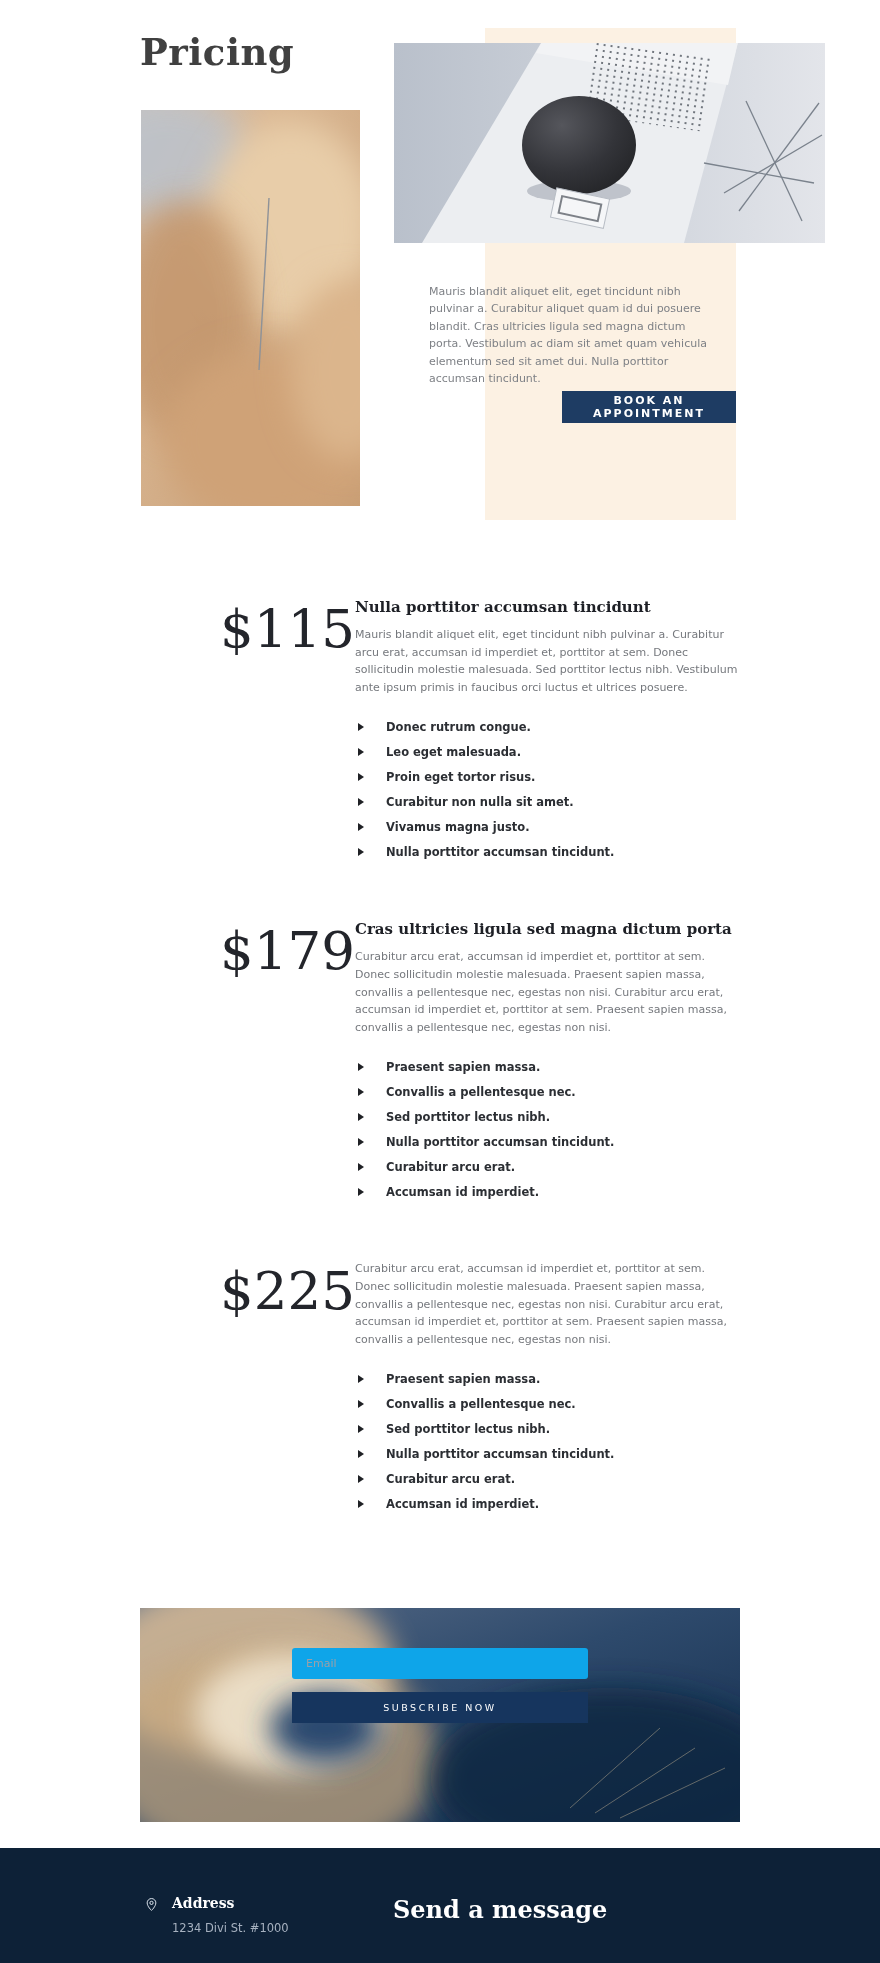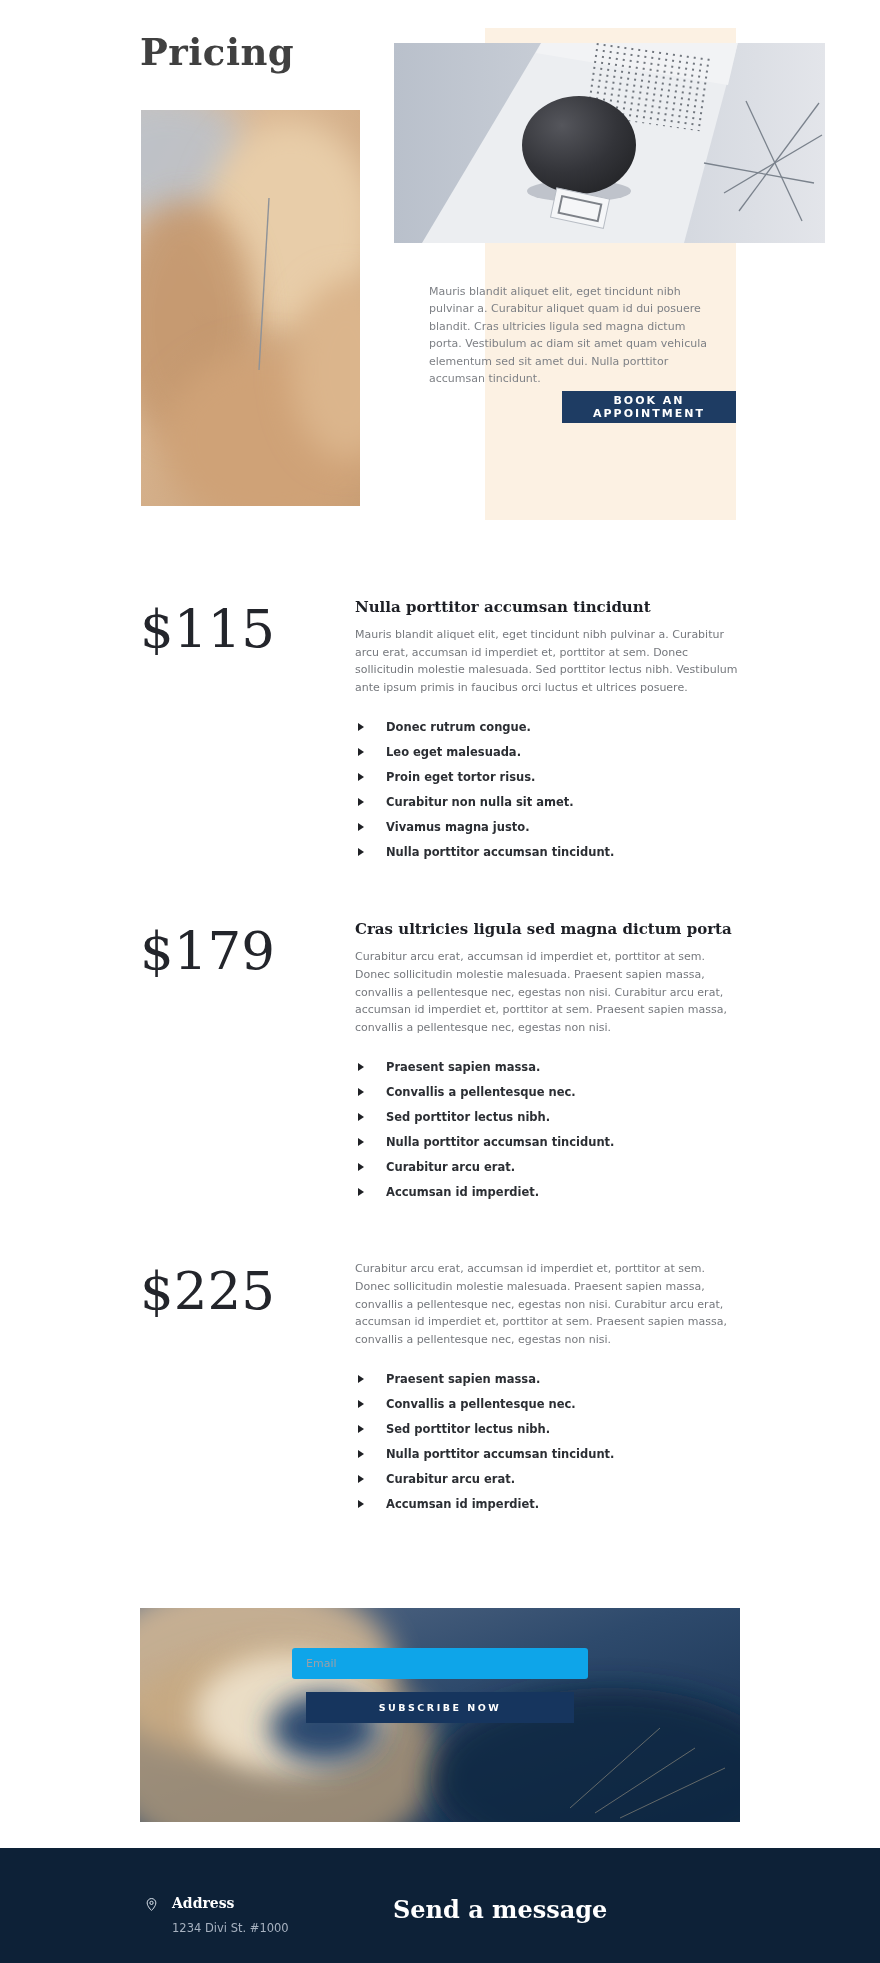--- a/index.html
+++ b/index.html
@@ -29,21 +29,21 @@
     position:absolute; left:562px; top:391px; width:174px; height:32px;
     background:#1e3c63; color:#ffffff; border:none; cursor:pointer;
     font-family:"DejaVu Sans","Liberation Sans",sans-serif;
     font-size:11px; font-weight:700; letter-spacing:2px;
   }
 
   
   .tiers { padding:78px 140px 0 140px; background:#fff; }
   .tier { display:flex; margin-bottom:50px; }
   .tier-price {
-    width:215px; flex:0 0 215px; text-align:left;
+    width:215px; flex:0 0 215px; text-align:right;
     font-family:"DejaVu Serif","Liberation Serif",serif;
     font-size:53px; line-height:1; color:#23252b; padding-top:4px;
   }
   .tier-body { flex:1; }
   .tier-title {
     margin:0 0 10px 0; font-family:"DejaVu Serif","Liberation Serif",serif;
     font-size:15px; font-weight:700; color:#1e2026;
   }
   .tier-desc { margin:0; font-size:11px; line-height:1.6; color:#75787d; }
   .feature-list { list-style:none; margin:24px 0 0 0; padding:0; }
@@ -66,24 +66,24 @@
     font-size:27px; font-weight:700; color:#ffffff; letter-spacing:.5px;
     text-shadow:0 1px 2px rgba(10,25,50,.35);
   }
   .subscribe-input {
     display:block; width:296px; height:31px; margin:0 auto 13px auto;
     border:none; border-radius:3px; background:#0ea5e9; padding:0 14px;
     font-size:11px; color:#4a4d52; font-family:"DejaVu Sans","Liberation Sans",sans-serif;
   }
   .subscribe-input::placeholder { color:#9aa0a8; }
   .subscribe-btn {
-    display:block; width:268px; height:31px; margin:0 auto;
+    display:block; width:296px; height:31px; margin:0 auto;
     background:#16355e; color:#ffffff; border:none; cursor:pointer;
     font-family:"DejaVu Sans","Liberation Sans",sans-serif;
-    font-size:9.5px; font-weight:700; letter-spacing:2.5px;
+    font-size:9.5px; font-weight:400; letter-spacing:2.5px;
   }
 
   
   .footer { margin-top:26px; background:#0d2137; padding:47px 140px 45px 140px; display:flex; }
   .contact-col { width:253px; flex:0 0 253px; padding-left:5px; }
   .contact-block { display:flex; margin-bottom:18px; }
   .contact-icon { width:27px; flex:0 0 27px; padding-top:2px; }
   .contact-label {
     margin:0 0 8px 0; font-family:"DejaVu Serif","Liberation Serif",serif;
     font-size:14px; font-weight:700; color:#ffffff;

